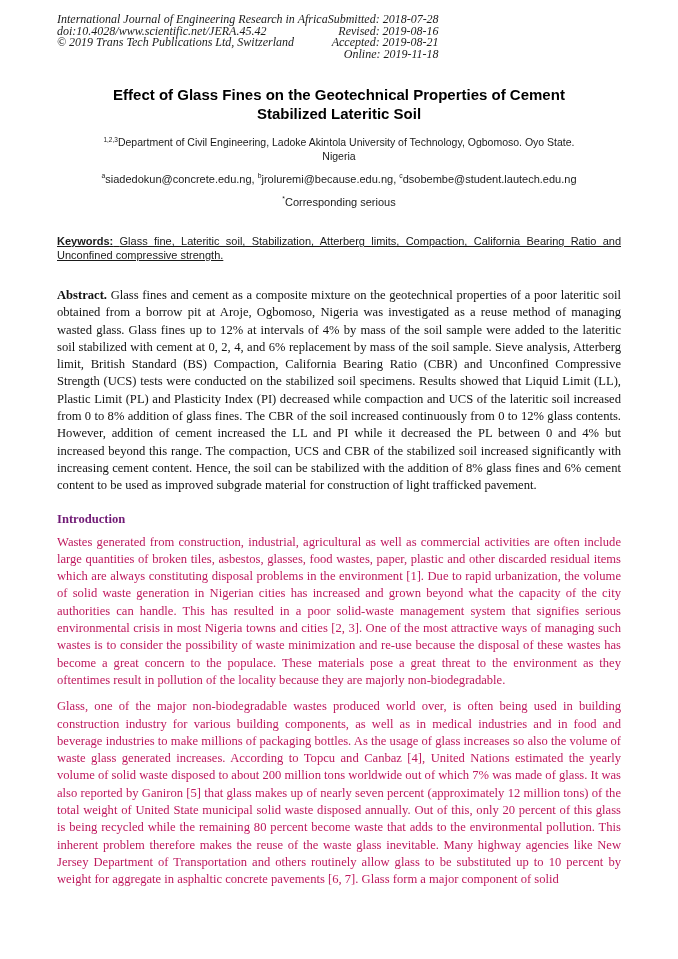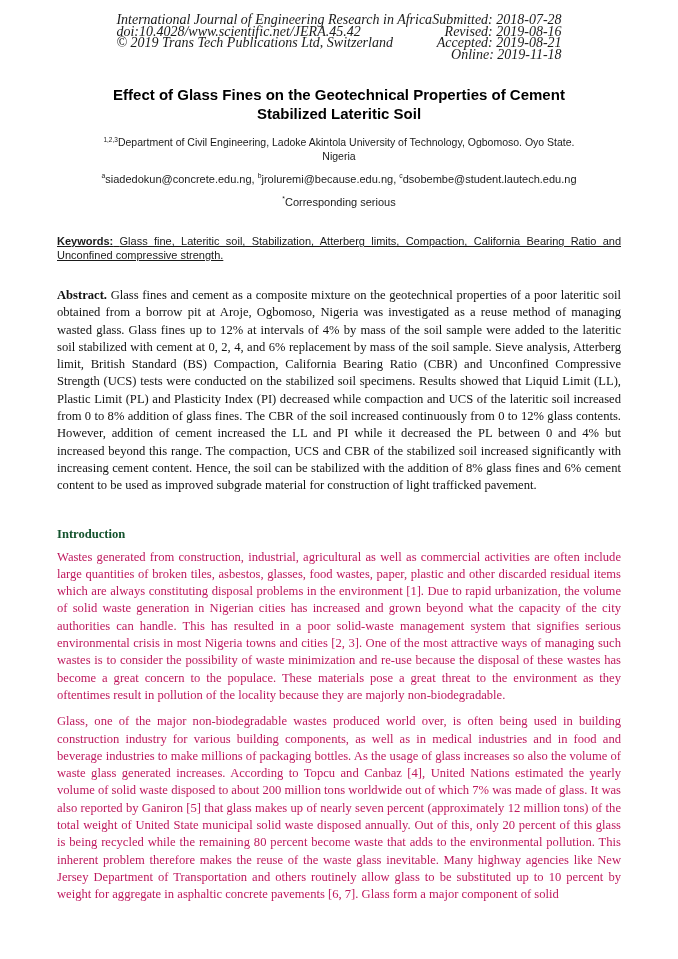--- a/index.html
+++ b/index.html
@@ -16,24 +16,24 @@
   }
   .content {
     position: absolute;
     left: 57px;
     top: 14px;
     width: 564px;
   }
   
   .jheader {
     display: flex;
-    justify-content: center;
+    justify-content: flex-start;
     font-family: "Liberation Serif", serif;
     font-style: italic;
-    font-size: 14px;
+    font-size: 12px;
     line-height: 11.6px;
     color: #1a1a1a;
   }
   .jheader .right { text-align: right; }
   
   .title {
     margin: 25px auto 0 auto;
     max-width: 500px;
     text-align: center;
     font-family: "Liberation Sans", sans-serif;
@@ -85,24 +85,24 @@
   .keywords b { font-weight: bold; }
   .abstract {
     margin-top: 24px;
     font-size: 12.6px;
     line-height: 17.3px;
     text-align: justify;
     color: #111;
   }
   .abstract b { font-weight: bold; }
   .section-heading {
-    margin-top: 32px;
+    margin-top: 17px;
     font-size: 12.6px;
     font-weight: bold;
-    color: #14532d;
+    color: #701a75;
   }
   .body-par {
     margin-top: 7px;
     font-size: 12.6px;
     line-height: 17.3px;
     text-align: justify;
     color: #be185d;
   }
   .body-par + .body-par { margin-top: 9px; }
 </style>

